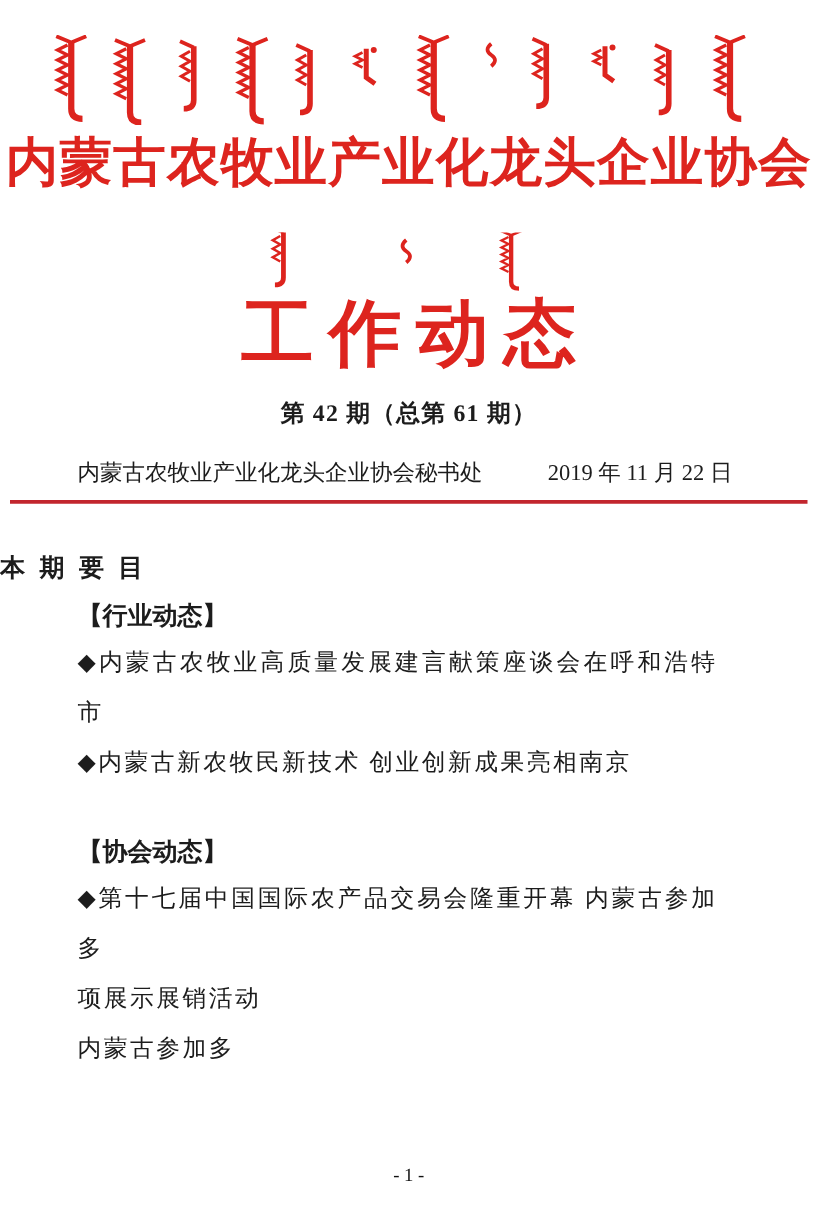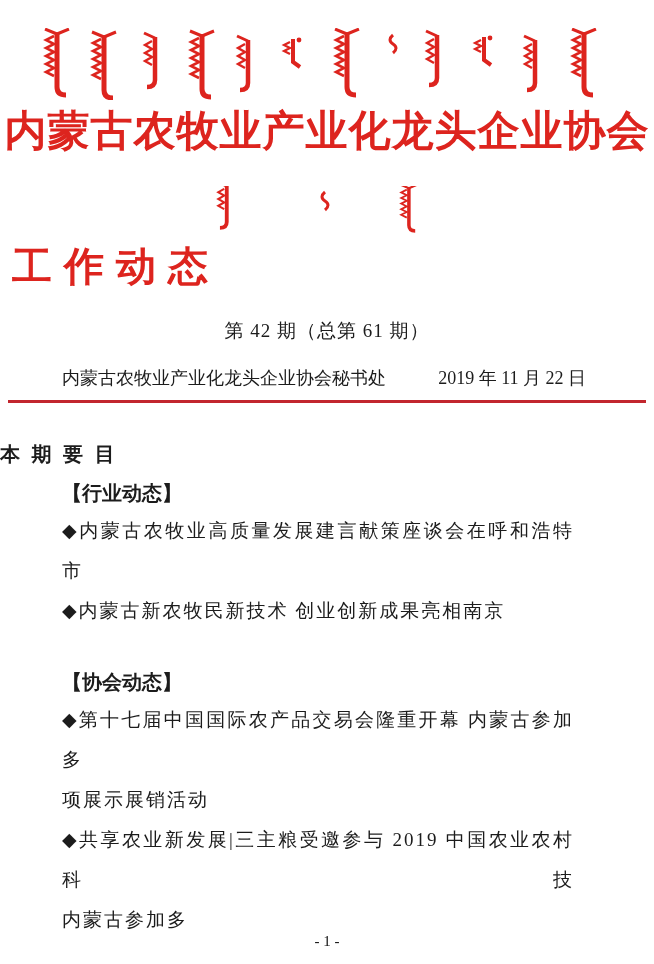--- a/index.html
+++ b/index.html
@@ -25,34 +25,34 @@
     color:var(--red);
     font-size:42px;
     font-weight:900;
     line-height:58px;
     letter-spacing:1px;
     font-family:"Liberation Serif","DejaVu Serif",serif;
   }
   .banner-small{margin:26px auto 0;width:270px;height:48px;}
   .subtitle{
     margin:0;
-    text-align:left;
+    text-align:center;
     color:var(--red);
-    font-size:40px;
+    font-size:58px;
     font-weight:900;
     line-height:66px;
     letter-spacing:12px;
     text-indent:12px;
     font-family:"Liberation Serif","DejaVu Serif",serif;
   }
   .issue{
     margin-top:18px;
     text-align:center;
     font-size:19px;
-    font-weight:normal;
+    font-weight:bold;
     letter-spacing:1px;
   }
   .pub-row{
     display:flex;
     justify-content:space-between;
     align-items:baseline;
     padding:0 68px 0 62px;
     margin-top:22px;
     font-size:18px;
   }
@@ -179,20 +179,19 @@
     </div>
   </div>
 
   <div class="section sec2">
     <div class="sec-heading">【协会动态】</div>
     <div class="item">
       <div class="line fill">◆第十七届中国国际农产品交易会隆重开幕  内蒙古参加多</div>
       <div class="line">项展示展销活动</div>
     </div>
     <div class="item">
-      <div class="line fill">◆共享农业新发展|三主粮受邀参与 2019 中国农业农村科技</div>
       <div class="line">内蒙古参加多</div>
     </div>
   </div>
 
   <div class="page-num">- 1 -</div>
 
 </div>
 
 </body></html>

